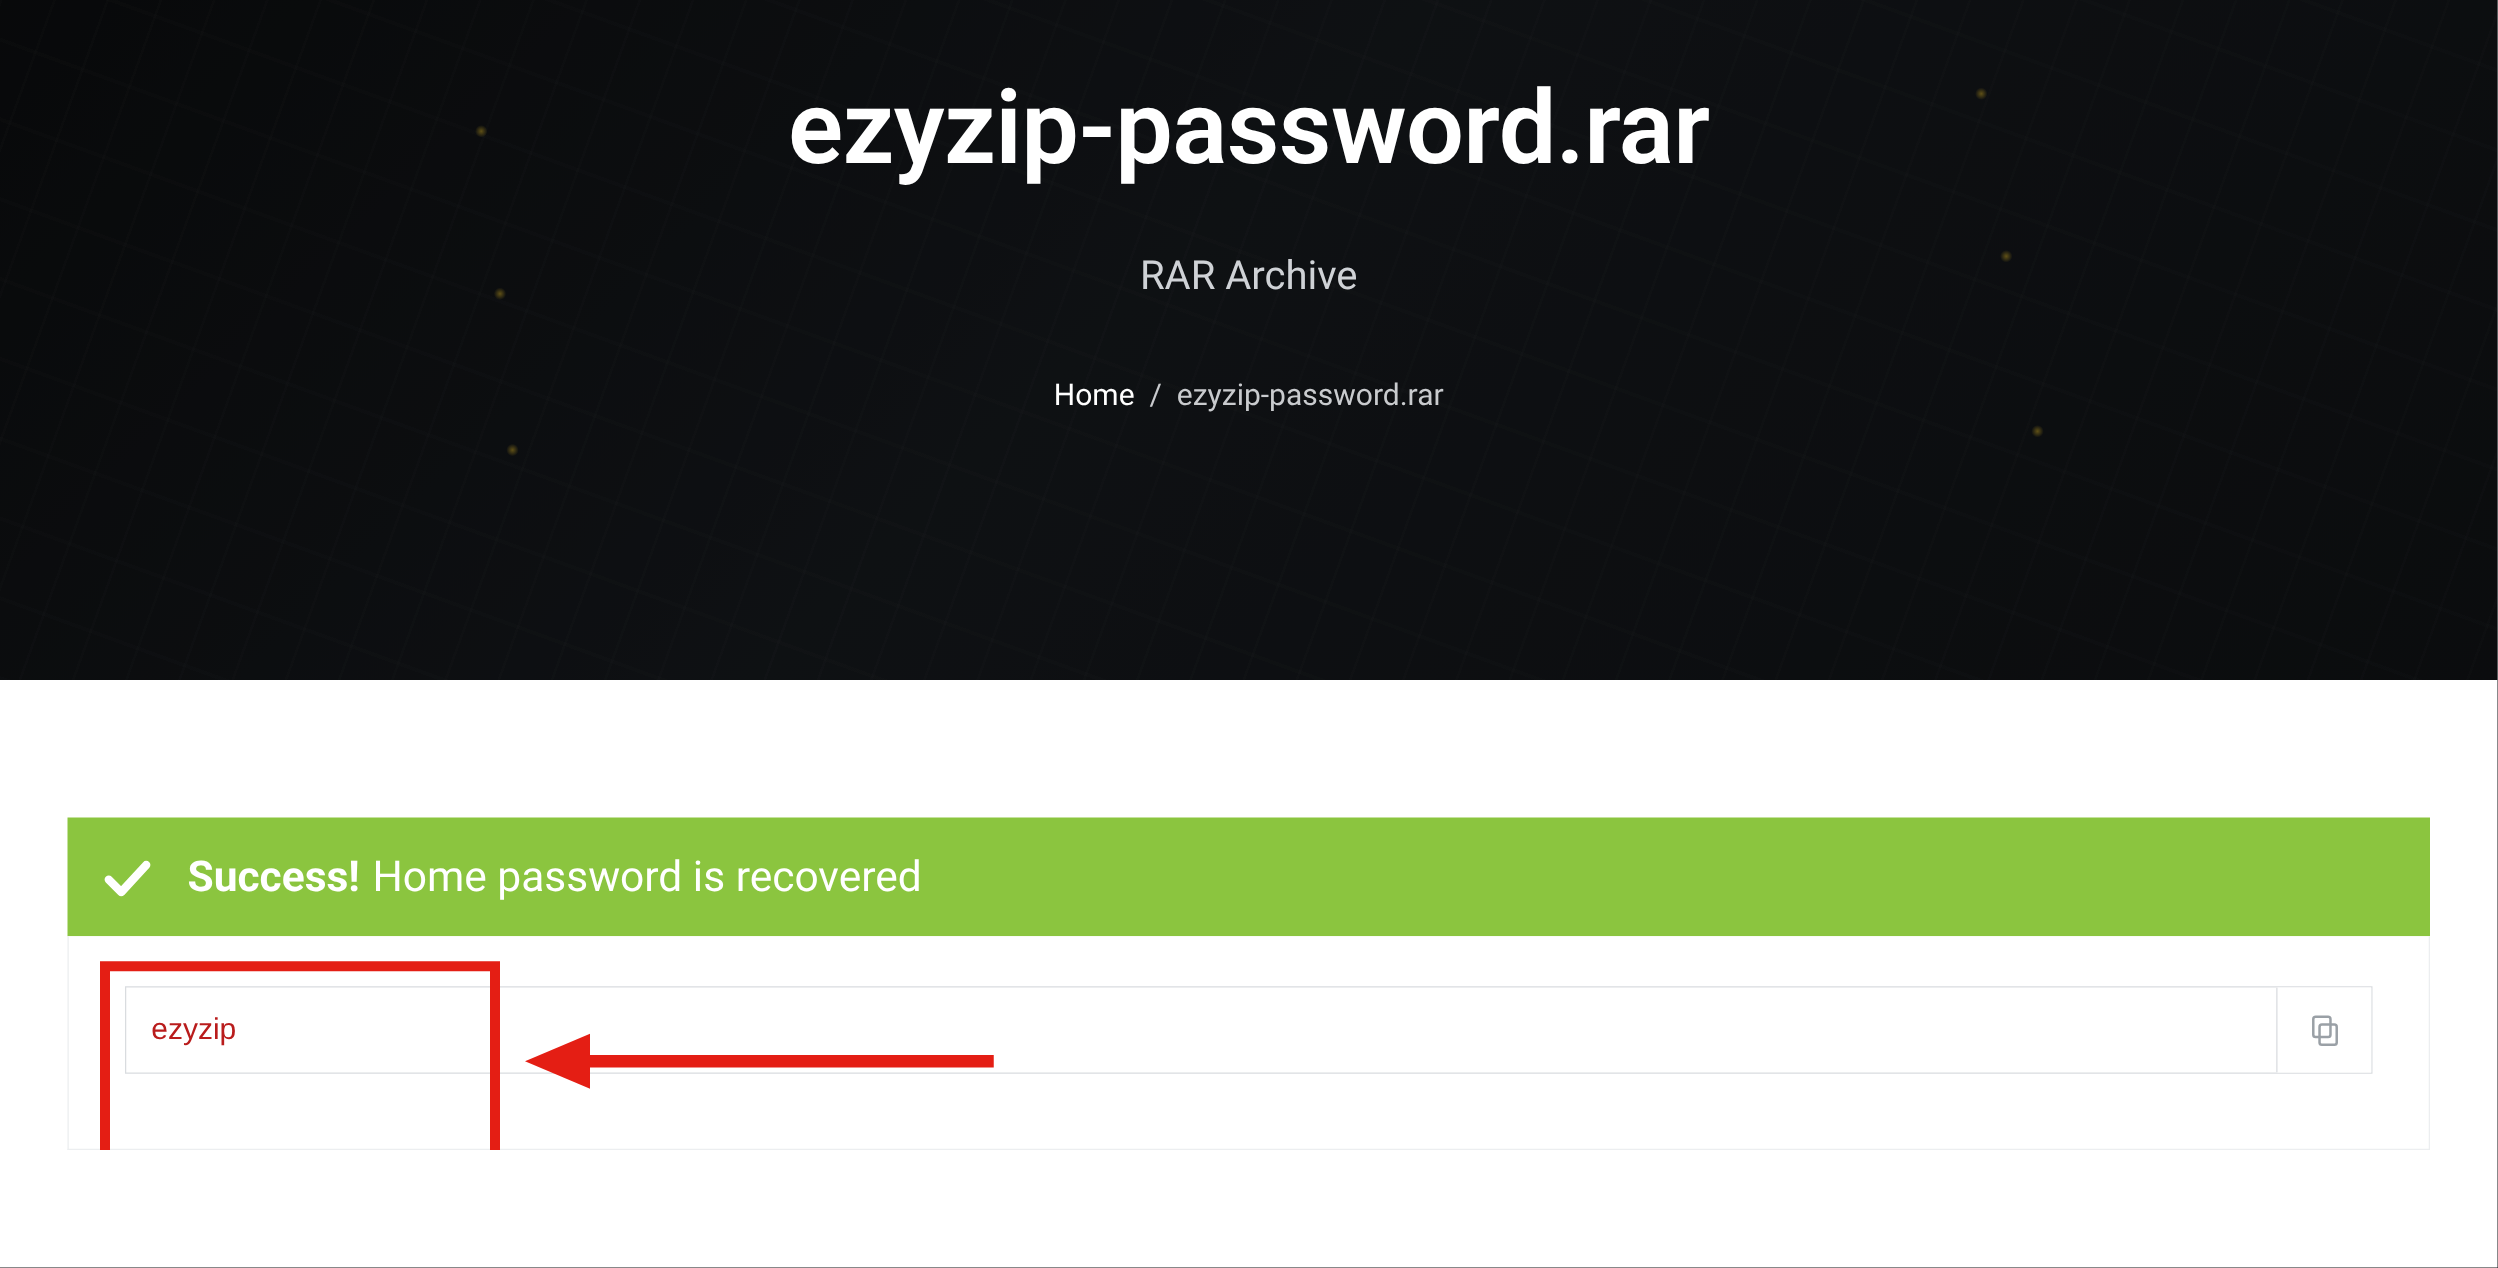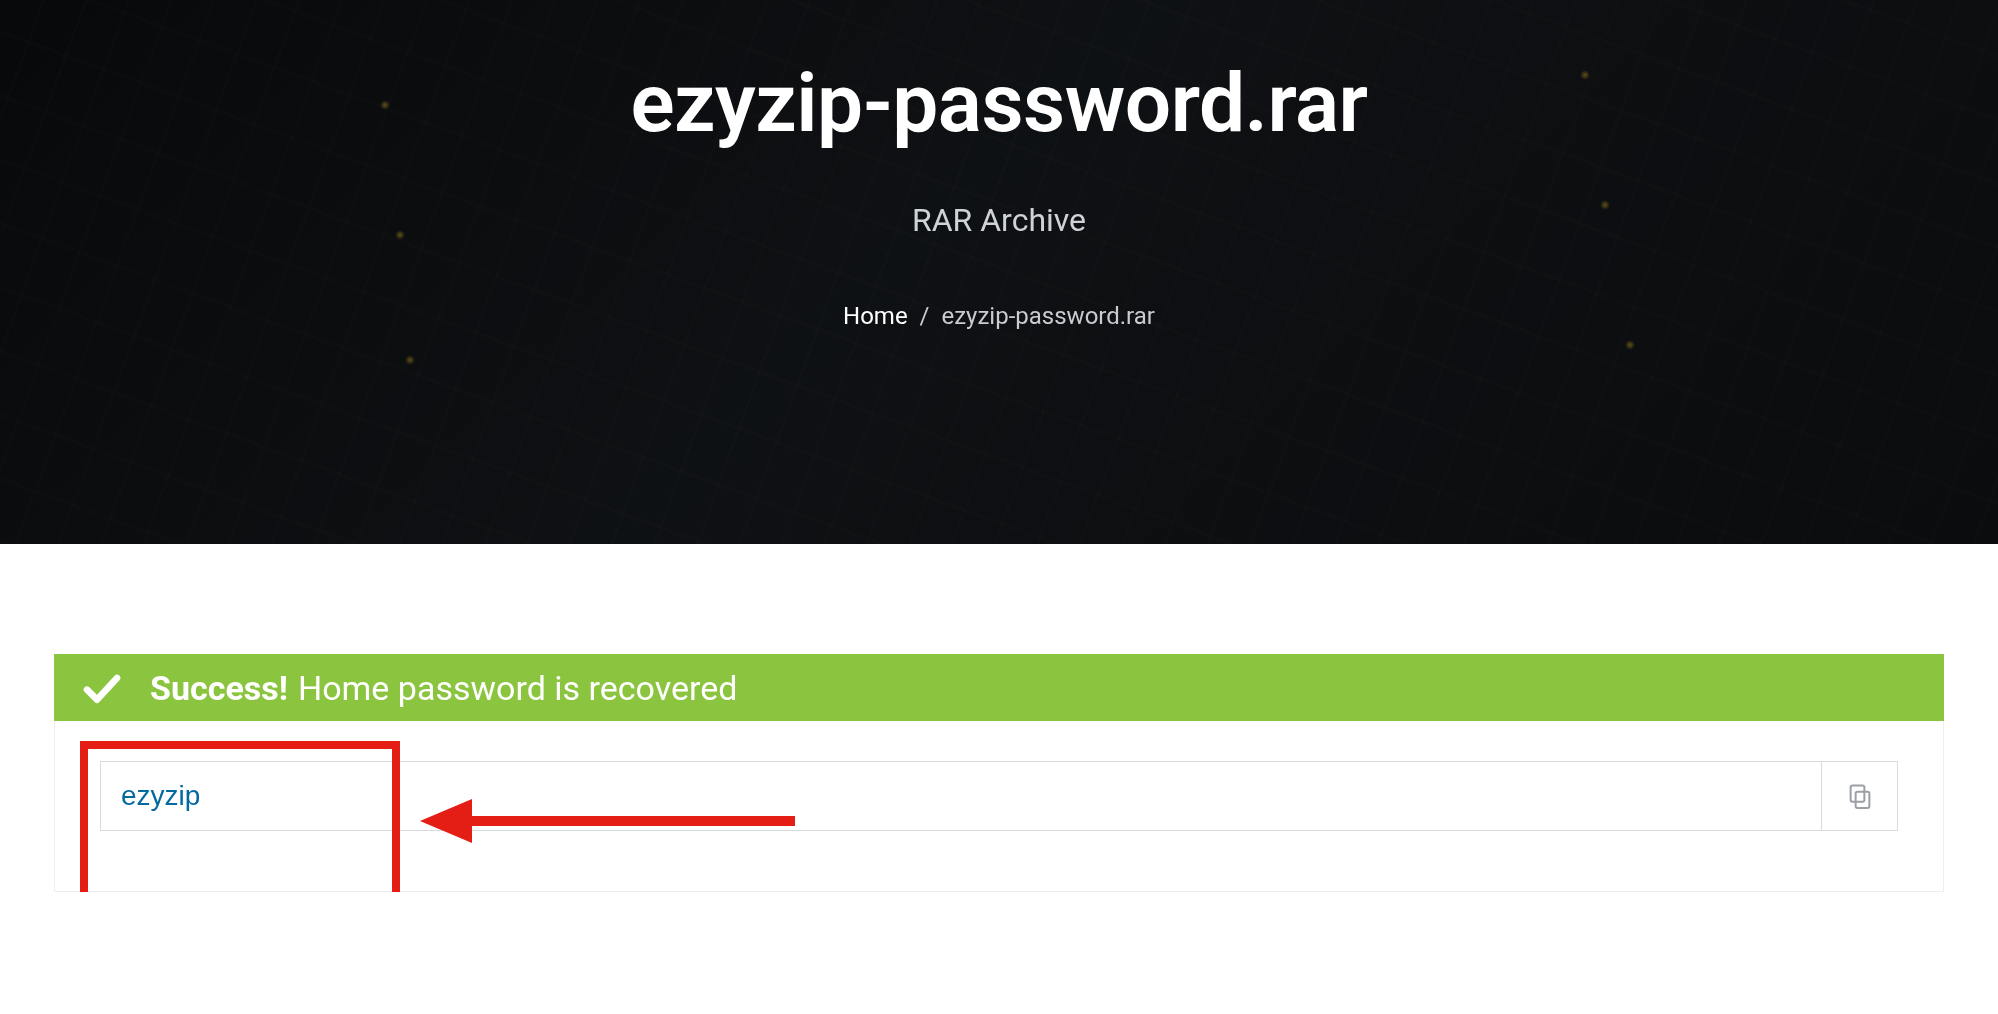--- a/index.html
+++ b/index.html
@@ -101,21 +101,21 @@
     background: #89c540;
     background: #8bc34a;
     background: #8bc53f;
     background: #8ac63f;
     background: #8bc34a;
     
     background: #8bc53f;
     color: #fff;
     display: flex;
     align-items: center;
-    height: 67px;
+    height: 95px;
     padding: 0 28px;
     font-size: 34px;
   }
   .alert-success .check-icon {
     width: 40px;
     height: 40px;
     margin-right: 28px;
     flex: 0 0 auto;
   }
   .alert-success .check-icon svg { width: 100%; height: 100%; display:block; }
@@ -139,23 +139,23 @@
     display: flex;
     align-items: stretch;
     border: 1px solid #d9dcdf;
     height: 70px;
     background: #fff;
   }
   .password-input {
     flex: 1 1 auto;
     border: none;
     outline: none;
-    font-size: 28px;
+    font-size: 24px;
     padding: 0 20px;
-    color: #0369a1;
+    color: #b91c1c;
     background: transparent;
   }
   .copy-btn {
     flex: 0 0 76px;
     border: none;
     border-left: 1px solid #d9dcdf;
     background: #fff;
     display: flex;
     align-items: center;
     justify-content: center;

